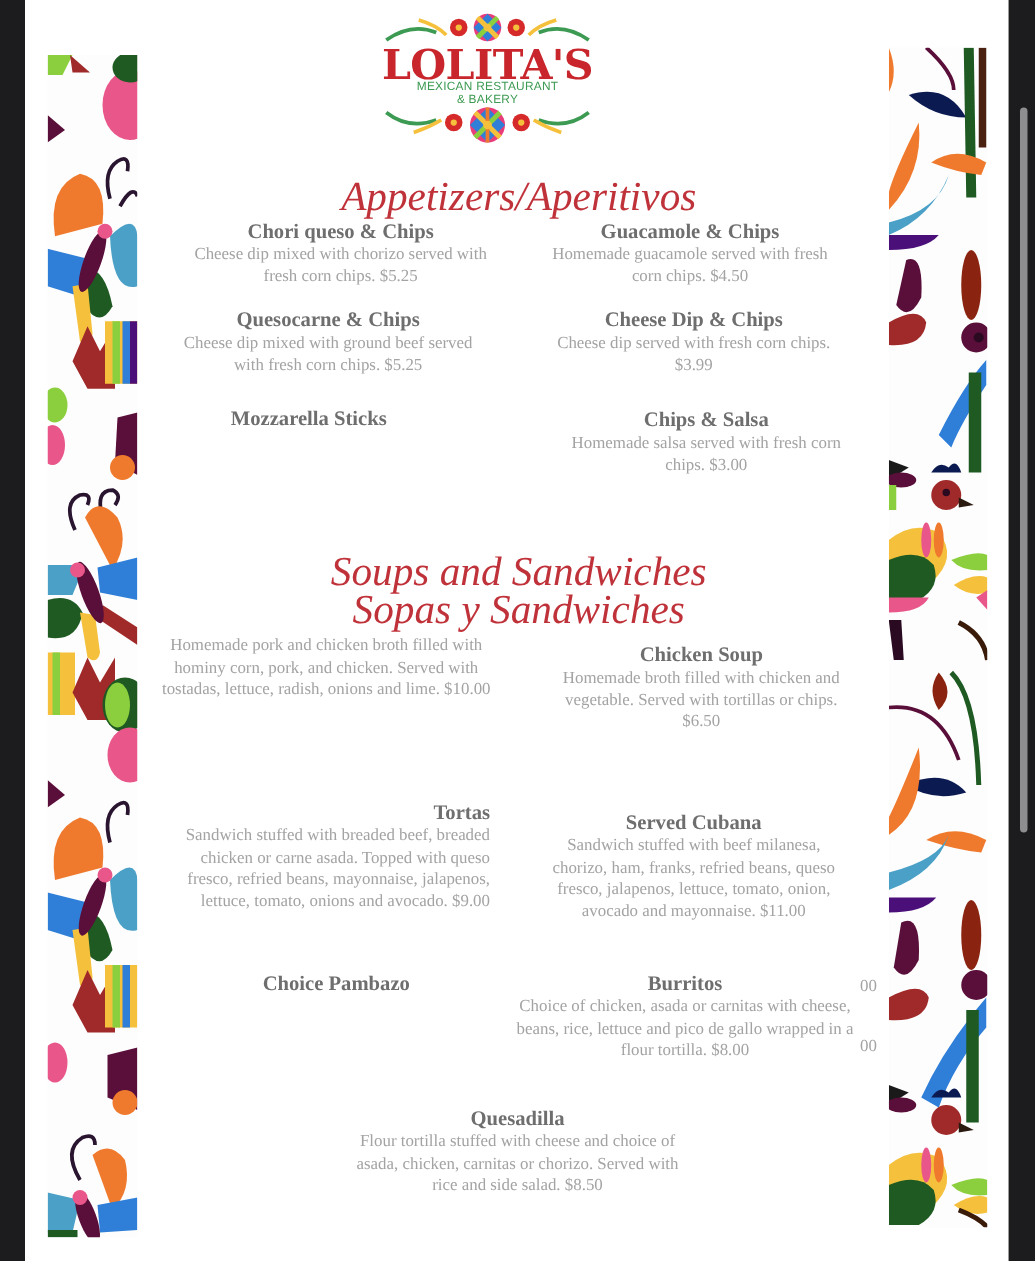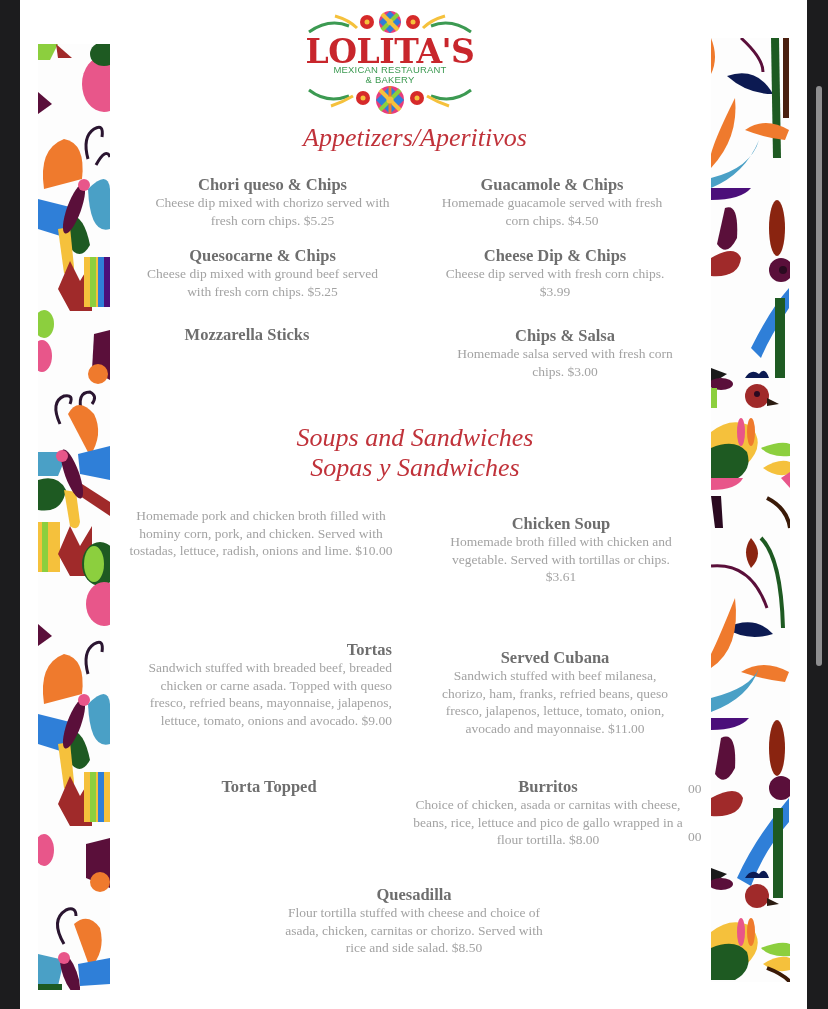--- a/index.html
+++ b/index.html
@@ -28,21 +28,21 @@
   .logo-sub1, .logo-sub2 {
     position:absolute; left:0; width:170px; text-align:center;
     font-family:"Liberation Sans",sans-serif; font-size:9.5px; color:#3c9a52; letter-spacing:0.2px;
   }
   .logo-sub1 { top:54px; }
   .logo-sub2 { top:64px; }
 
   .section-title {
     position:absolute; left:200px; width:430px; text-align:center;
     font-family:"Liberation Serif",serif; font-style:italic; color:#c0323a;
-    font-size:26px; line-height:30px;
+    font-size:33px; line-height:30px;margin-top:20px;
   }
 
   .item { position:absolute; text-align:center; color:#9a9a9a; }
   .item-name { font-weight:bold; font-size:16.5px; color:#6e6e6e; line-height:19px; }
   .item-desc { font-size:13.5px; line-height:17.5px; color:#a3a3a3; }
 
   .stray { position:absolute; font-size:13.5px; color:#a3a3a3; }
 </style>
 </head>
 <body>
@@ -283,32 +283,32 @@
 </div>
 
 <div class="section-title" style="top:423px;">Soups and Sandwiches</div>
 <div class="section-title" style="top:453px;">Sopas y Sandwiches</div>
 
 <div class="item" style="left:128px; top:507px; width:266px;">
   <div class="item-desc">Homemade pork and chicken broth filled with hominy corn, pork, and chicken. Served with tostadas, lettuce, radish, onions and lime. $10.00</div>
 </div>
 <div class="item" style="left:440px; top:514px; width:242px;">
   <div class="item-name">Chicken Soup</div>
-  <div class="item-desc">Homemade broth filled with chicken and vegetable. Served with tortillas or chips. $3.61</div>
+  <div class="item-desc">Homemade broth filled with chicken and vegetable. Served with tortillas or chips. $6.50</div>
 </div>
 <div class="item" style="left:130px; top:640px; width:262px;text-align:right;">
   <div class="item-name">Tortas</div>
   <div class="item-desc">Sandwich stuffed with breaded beef, breaded chicken or carne asada. Topped with queso fresco, refried beans, mayonnaise, jalapenos, lettuce, tomato, onions and avocado. $9.00</div>
 </div>
 <div class="item" style="left:433px; top:648px; width:244px;">
   <div class="item-name">Served Cubana</div>
   <div class="item-desc">Sandwich stuffed with beef milanesa, chorizo, ham, franks, refried beans, queso fresco, jalapenos, lettuce, tomato, onion, avocado and mayonnaise. $11.00</div>
 </div>
 <div class="item" style="left:138px; top:777px; width:262px;">
-  <div class="item-name">Torta Topped</div>
+  <div class="item-name">Choice Pambazo</div>
 </div>
 <div class="item" style="left:412px; top:777px; width:272px;">
   <div class="item-name">Burritos</div>
   <div class="item-desc">Choice of chicken, asada or carnitas with cheese, beans, rice, lettuce and pico de gallo wrapped in a flour tortilla. $8.00</div>
 </div>
 <div class="item" style="left:283px; top:885px; width:262px;">
   <div class="item-name">Quesadilla</div>
   <div class="item-desc">Flour tortilla stuffed with cheese and choice of asada, chicken, carnitas or chorizo. Served with rice and side salad. $8.50</div>
 </div>
 

